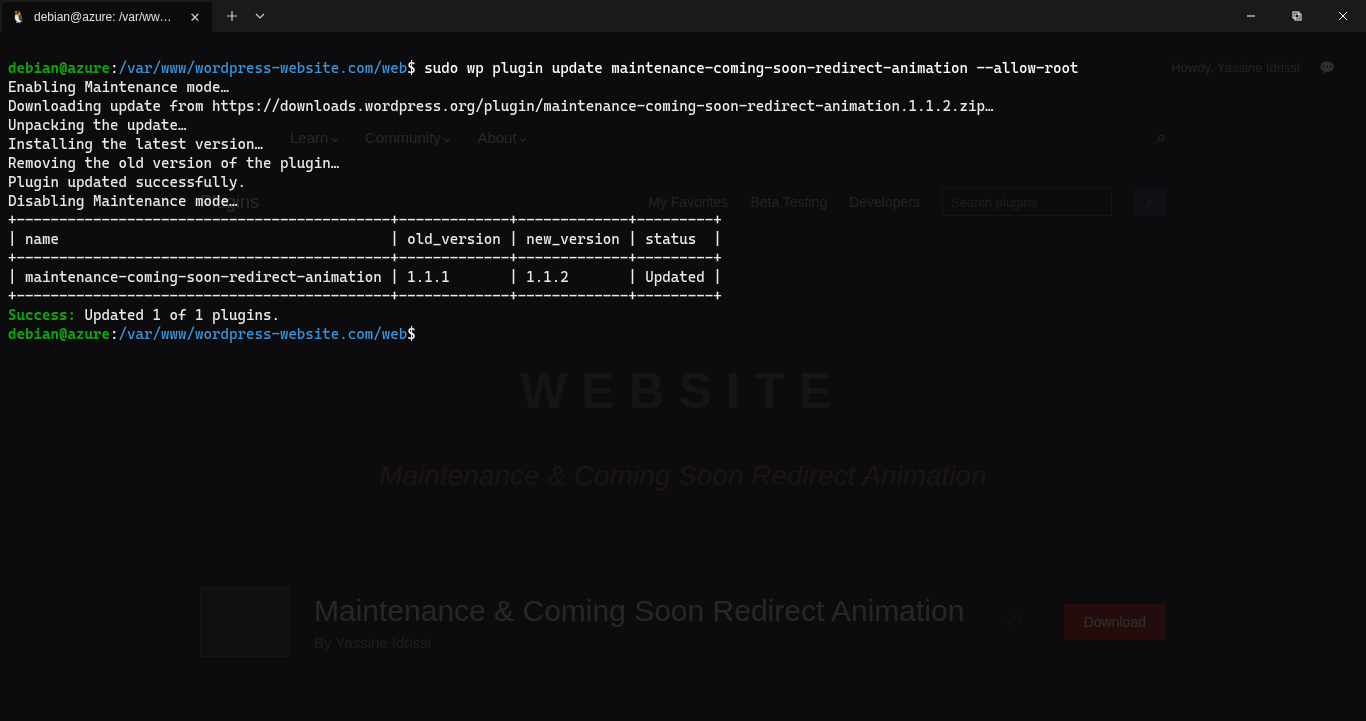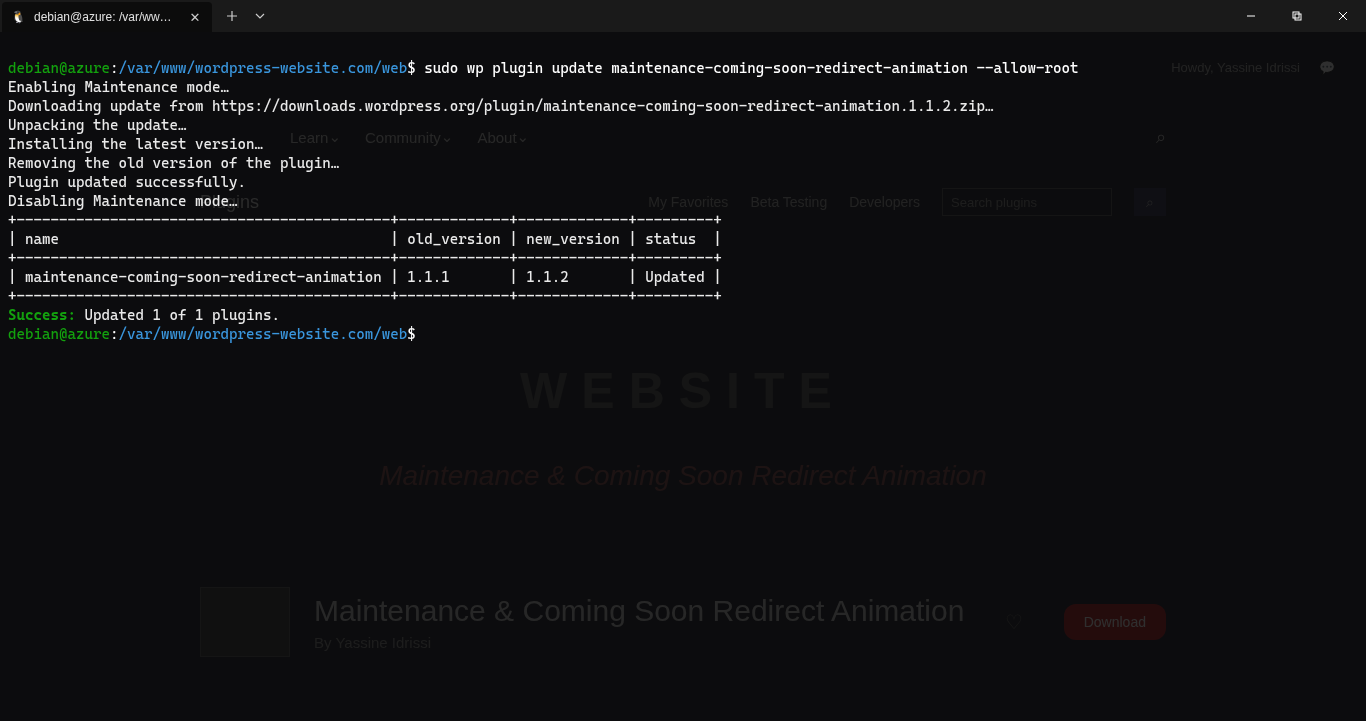--- a/index.html
+++ b/index.html
@@ -29,27 +29,27 @@
   .bg-subnav-links { margin-left: auto; display: flex; gap: 22px; align-items: center; }
   .bg-searchbox { background: #1c1c25; border: 1px solid #555; width: 170px; height: 28px; padding: 0 8px; color: #888; font-size: 13px; display: flex; align-items: center; }
   .bg-searchbtn { background: #2b2b50; width: 32px; height: 28px; display: flex; align-items: center; justify-content: center; }
   .bg-banner { position: absolute; top: 260px; left: 200px; right: 200px; height: 270px; display: flex; flex-direction: column; align-items: center; justify-content: center; }
   .bg-banner-title { font-size: 50px; letter-spacing: 14px; color: #555; font-weight: 600; position: relative; }
   .bg-banner-sub { font-size: 28px; color: #8b4a4a; font-style: italic; margin-top: 40px; }
   .bg-plugin-row { position: absolute; top: 555px; left: 200px; right: 200px; display: flex; align-items: center; gap: 24px; }
   .bg-plugin-icon { width: 90px; height: 70px; background: #333; border: 1px solid #555; }
   .bg-plugin-info h2 { font-size: 30px; color: #ccc; font-weight: 400; }
   .bg-plugin-info p { font-size: 15px; color: #888; margin-top: 6px; }
-  .bg-download { margin-left: auto; background: #b91c1c; color: #fff; padding: 10px 20px; border-radius: 12px; font-size: 14px; }
+  .bg-download { margin-left: auto; background: #b91c1c; color: #fff; padding: 10px 20px; border-radius: 0; font-size: 14px; }
   .bg-heart { font-size: 20px; color: #666; margin-left: auto; }
 
   
   .terminal { position: absolute; top: 32px; left: 0; right: 0; padding: 8px 8px; font-size: 14.5px; line-height: 19px; color: #eaeaea; white-space: pre; font-family: "Cascadia Mono","Consolas",monospace; }
   .green { color: #13a10e; }
-  .green.bold { font-weight: normal; }
+  .green.bold { font-weight: bold; }
   .cyan { color: #3a96dd; }
   .white { color: #ffffff; }
   .success { color: #13a10e; font-weight: bold; }
 </style>
 </head>
 <body>
 
 <div class="titlebar">
   <div class="tab">
     <span class="tab-icon">🐧</span>

